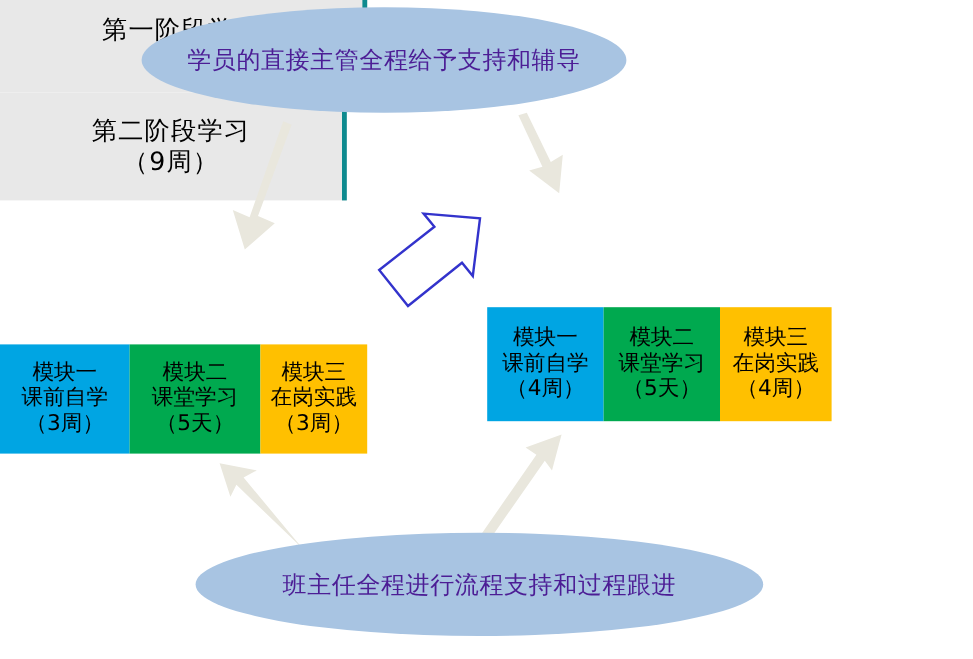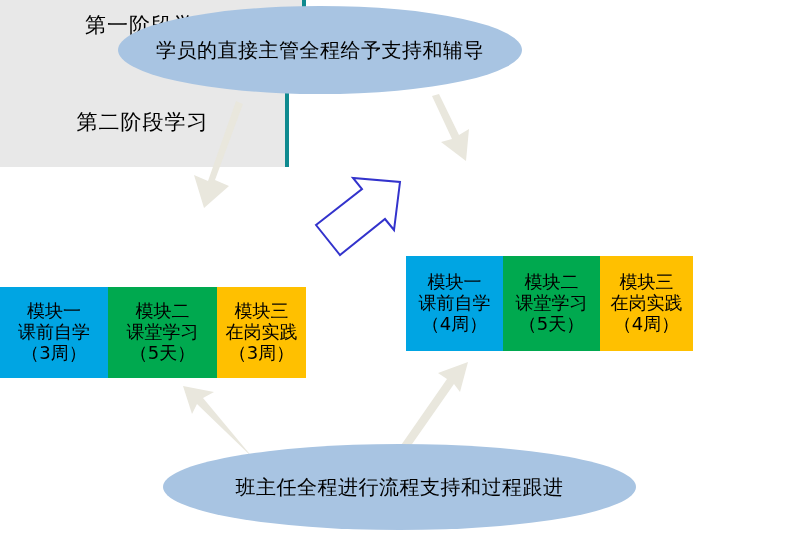--- a/index.html
+++ b/index.html
@@ -30,21 +30,21 @@
     position: absolute;
     border-radius: 50%;
     background: #A8C4E2;
     display: flex;
     align-items: center;
     justify-content: center;
     text-align: center;
   }
   .ellipse .ellipse-text {
     font-size: 20px;
-    color: #000000;
+    color: #4c1d95;
     letter-spacing: 0.5px;
     line-height: 1.2;
     white-space: nowrap;
   }
   #ellipse-top {
     left: 118px;
     top: 6px;
     width: 404px;
     height: 88px;
   }
@@ -182,20 +182,21 @@
     </div>
     <div class="module m3">
       <span>模块三</span>
       <span>在岗实践</span>
       <span>（3周）</span>
     </div>
   </div>
 
   <div class="phase-header" id="phase2-header">
     <div class="phase-title">第二阶段学习</div>
+    <div class="phase-duration">（9周）</div>
   </div>
 
   <div class="module-row" id="phase2-modules">
     <div class="module m1">
       <span>模块一</span>
       <span>课前自学</span>
       <span>（4周）</span>
     </div>
     <div class="module m2">
       <span>模块二</span>

